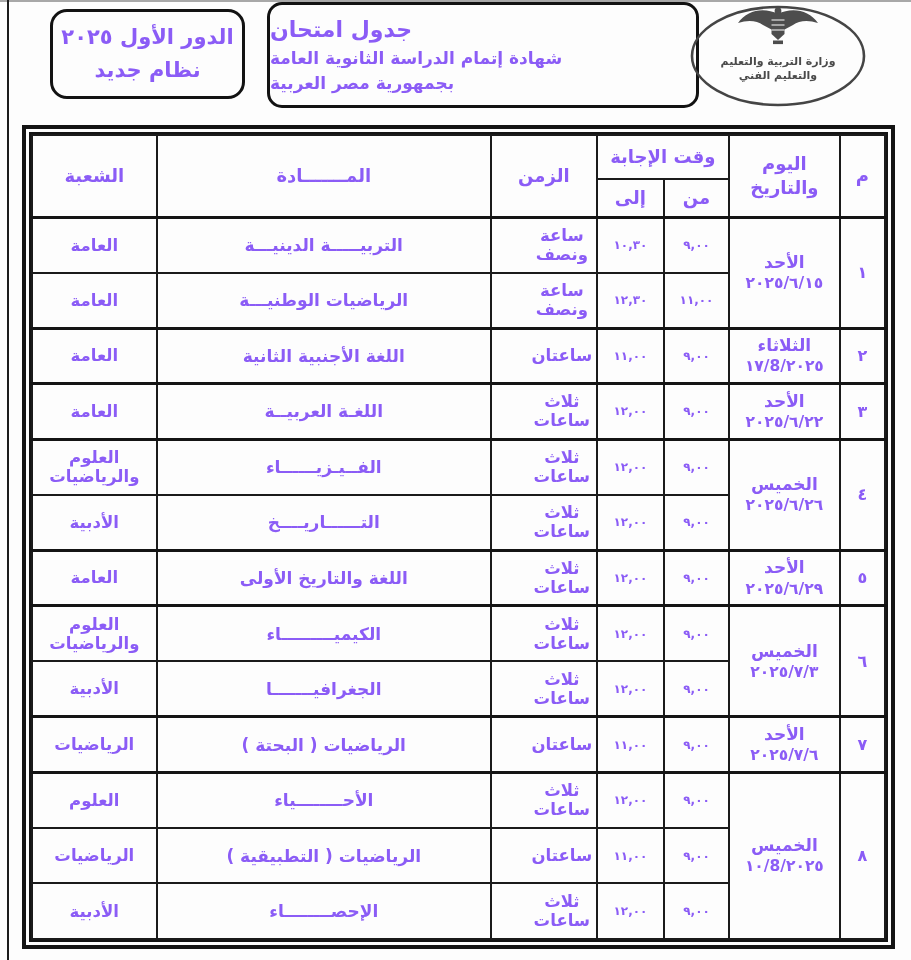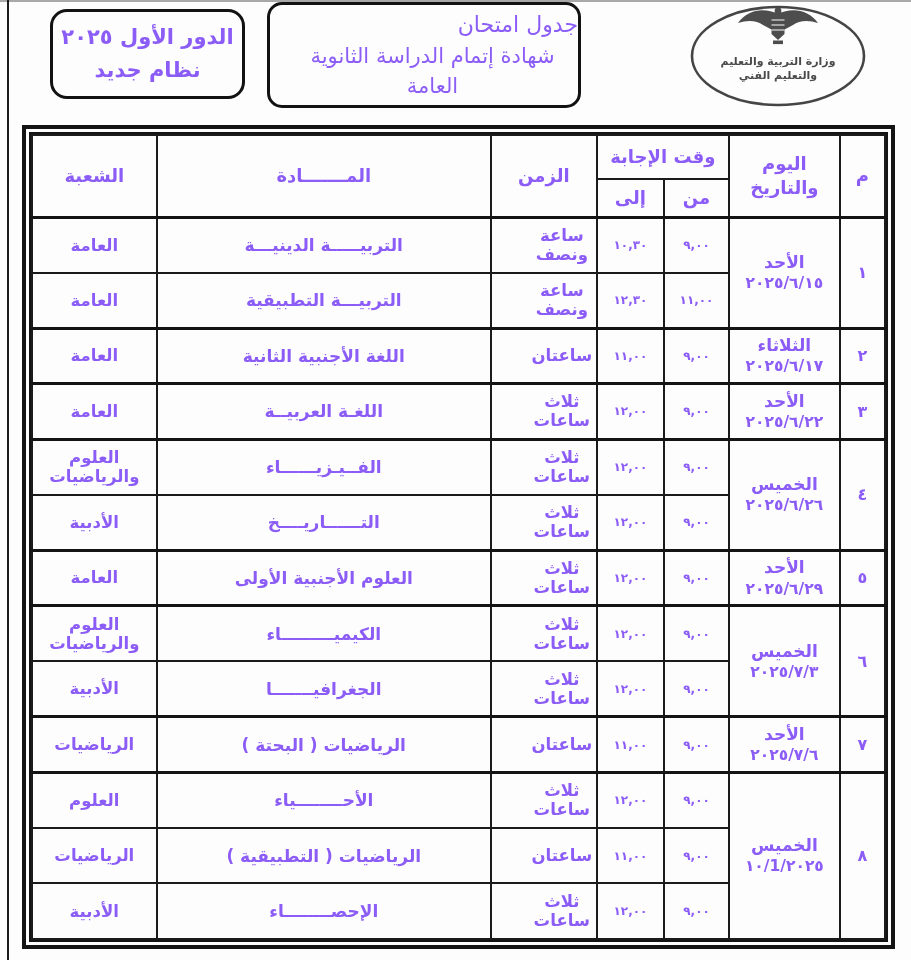--- a/index.html
+++ b/index.html
@@ -13,27 +13,27 @@
   .page-edge-left { position:absolute; top:0; left:7px; width:2.4px; height:100%; background:#1c1c1c; }
 
   
   .round-box {
     position:absolute; top:9px; left:50px; width:195px; height:90px;
     border:3px solid #121212; border-radius:17px; background:#fdfdfd;
     display:flex; flex-direction:column; justify-content:center; align-items:center;
     font-weight:bold; font-size:21px; line-height:1.55; text-align:center;
   }
   .title-box {
-    position:absolute; top:2px; left:267px; width:314px; height:106px;
+    position:absolute; top:2px; left:267px; width:432px; height:106px;
     border:3.5px solid #121212; border-radius:15px; background:#fdfdfd;
-    display:flex; flex-direction:column; justify-content:center; align-items:flex-start;
-    font-weight:normal; text-align:center; line-height:1.45;
+    display:flex; flex-direction:column; justify-content:center; align-items:flex-end;
+    font-weight:bold; text-align:center; line-height:1.45;
   }
   .title-box .t1 { font-size:22px; }
-  .title-box .t2, .title-box .t3 { font-size:21px;margin-left:17px; }
+  .title-box .t2, .title-box .t3 { font-size:17px; }
   .logo { position:absolute; top:2px; left:687px; width:182px; height:108px; }
 
   
   .table-wrap {
     position:absolute; top:125px; left:22px; width:873px; height:824px;
     border:4px solid #141414; padding:3px; background:#fdfdfd;
   }
   .table-inner { width:100%; height:100%; border:2px solid #141414; }
   table { width:100%; height:100%; border-collapse:collapse; table-layout:fixed; direction:rtl; }
   th, td {
@@ -62,20 +62,21 @@
   <div class="page-edge-left"></div>
 
   <div class="round-box">
     <div>الدور الأول ٢٠٢٥</div>
     <div>نظام جديد</div>
   </div>
 
   <div class="title-box">
     <div class="t1">جدول امتحان</div>
     <div class="t2">شهادة إتمام الدراسة الثانوية العامة</div>
+    <div class="t3">بجمهورية مصر العربية</div>
   </div>
 
   <div class="logo">
     <svg width="182" height="108" viewBox="0 0 182 108" xmlns="http://www.w3.org/2000/svg">
       <ellipse cx="91" cy="54" rx="86" ry="49" fill="none" stroke="#454545" stroke-width="2.6"></ellipse>
       <defs>
         <path id="ringPath" d="M 14 54 A 77 40 0 0 0 168 54 A 77 40 0 0 0 14 54"></path>
       </defs>
       <text font-size="9.5" font-weight="bold" fill="#4a4a4a" letter-spacing="1.1">
         <textPath href="#ringPath" startOffset="2">MINISTRY OF EDUCATION AND TECHNICAL EDUCATION</textPath>
@@ -132,28 +133,28 @@
               <td class="c-time">٩,٠٠</td>
               <td class="c-time">١٠,٣٠</td>
               <td class="c-dur">ساعة ونصف</td>
               <td class="c-subj">التربيـــــة الدينيـــة</td>
               <td class="c-branch">العامة</td>
             </tr>
             <tr>
               <td class="c-time">١١,٠٠</td>
               <td class="c-time">١٢,٣٠</td>
               <td class="c-dur">ساعة ونصف</td>
-              <td class="c-subj">التربيـــة التطبيقية</td>
+              <td class="c-subj">الرياضيات الوطنيـــة</td>
               <td class="c-branch">العامة</td>
             </tr>
             <tr class="group-start">
               <td class="c-no">٢</td>
               <td class="c-day">
                 <div class="day-name">الثلاثاء</div>
-                <div class="date-val">٢٠٢٥/٦/١٧</div>
+                <div class="date-val">٢٠٢٥/8/١٧</div>
               </td>
               <td class="c-time">٩,٠٠</td>
               <td class="c-time">١١,٠٠</td>
               <td class="c-dur">ساعتان</td>
               <td class="c-subj">اللغة الأجنبية الثانية</td>
               <td class="c-branch">العامة</td>
             </tr>
             <tr class="group-start">
               <td class="c-no">٣</td>
               <td class="c-day">
@@ -187,21 +188,21 @@
             </tr>
             <tr class="group-start">
               <td class="c-no">٥</td>
               <td class="c-day">
                 <div class="day-name">الأحد</div>
                 <div class="date-val">٢٠٢٥/٦/٢٩</div>
               </td>
               <td class="c-time">٩,٠٠</td>
               <td class="c-time">١٢,٠٠</td>
               <td class="c-dur">ثلاث ساعات</td>
-              <td class="c-subj">العلوم الأجنبية الأولى</td>
+              <td class="c-subj">اللغة والتاريخ الأولى</td>
               <td class="c-branch">العامة</td>
             </tr>
             <tr class="group-start">
               <td class="c-no" rowspan="2">٦</td>
               <td class="c-day" rowspan="2">
                 <div class="day-name">الخميس</div>
                 <div class="date-val">٢٠٢٥/٧/٣</div>
               </td>
               <td class="c-time">٩,٠٠</td>
               <td class="c-time">١٢,٠٠</td>
@@ -225,21 +226,21 @@
               <td class="c-time">٩,٠٠</td>
               <td class="c-time">١١,٠٠</td>
               <td class="c-dur">ساعتان</td>
               <td class="c-subj">الرياضيات ( البحتة )</td>
               <td class="c-branch">الرياضيات</td>
             </tr>
             <tr class="group-start">
               <td class="c-no" rowspan="3">٨</td>
               <td class="c-day" rowspan="3">
                 <div class="day-name">الخميس</div>
-                <div class="date-val">٢٠٢٥/1/١٠</div>
+                <div class="date-val">٢٠٢٥/8/١٠</div>
               </td>
               <td class="c-time">٩,٠٠</td>
               <td class="c-time">١٢,٠٠</td>
               <td class="c-dur">ثلاث ساعات</td>
               <td class="c-subj">الأحــــــــياء</td>
               <td class="c-branch">العلوم</td>
             </tr>
             <tr>
               <td class="c-time">٩,٠٠</td>
               <td class="c-time">١١,٠٠</td>

